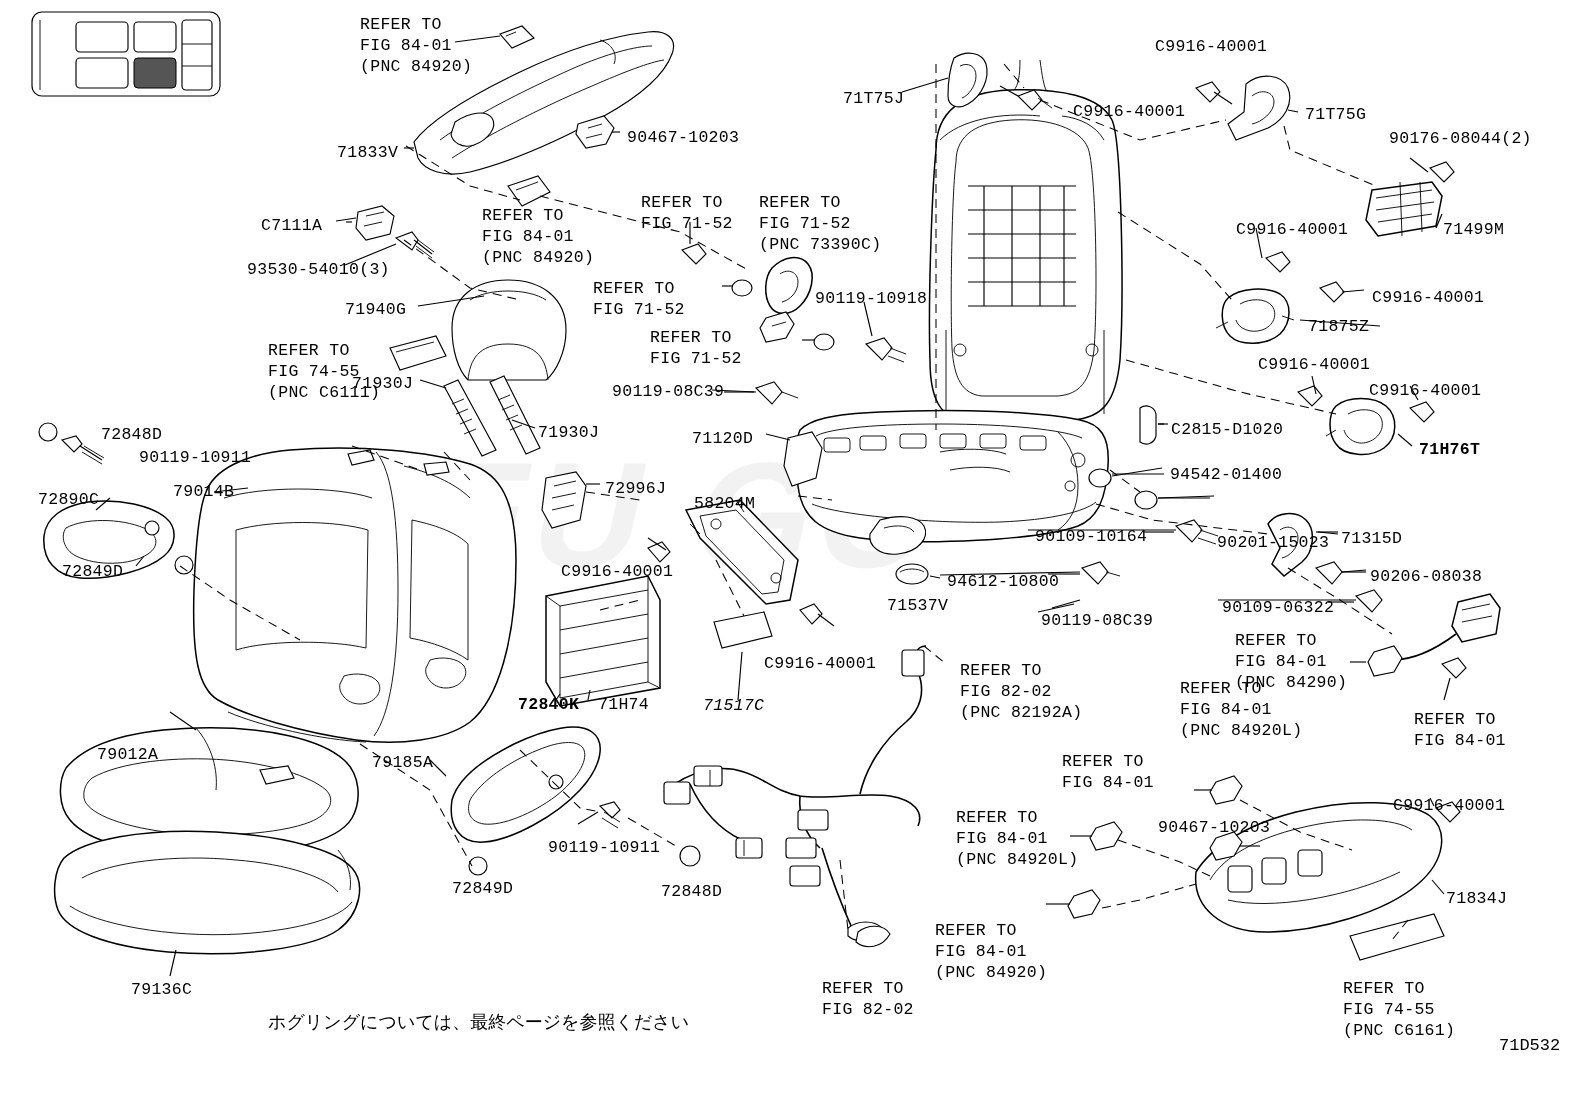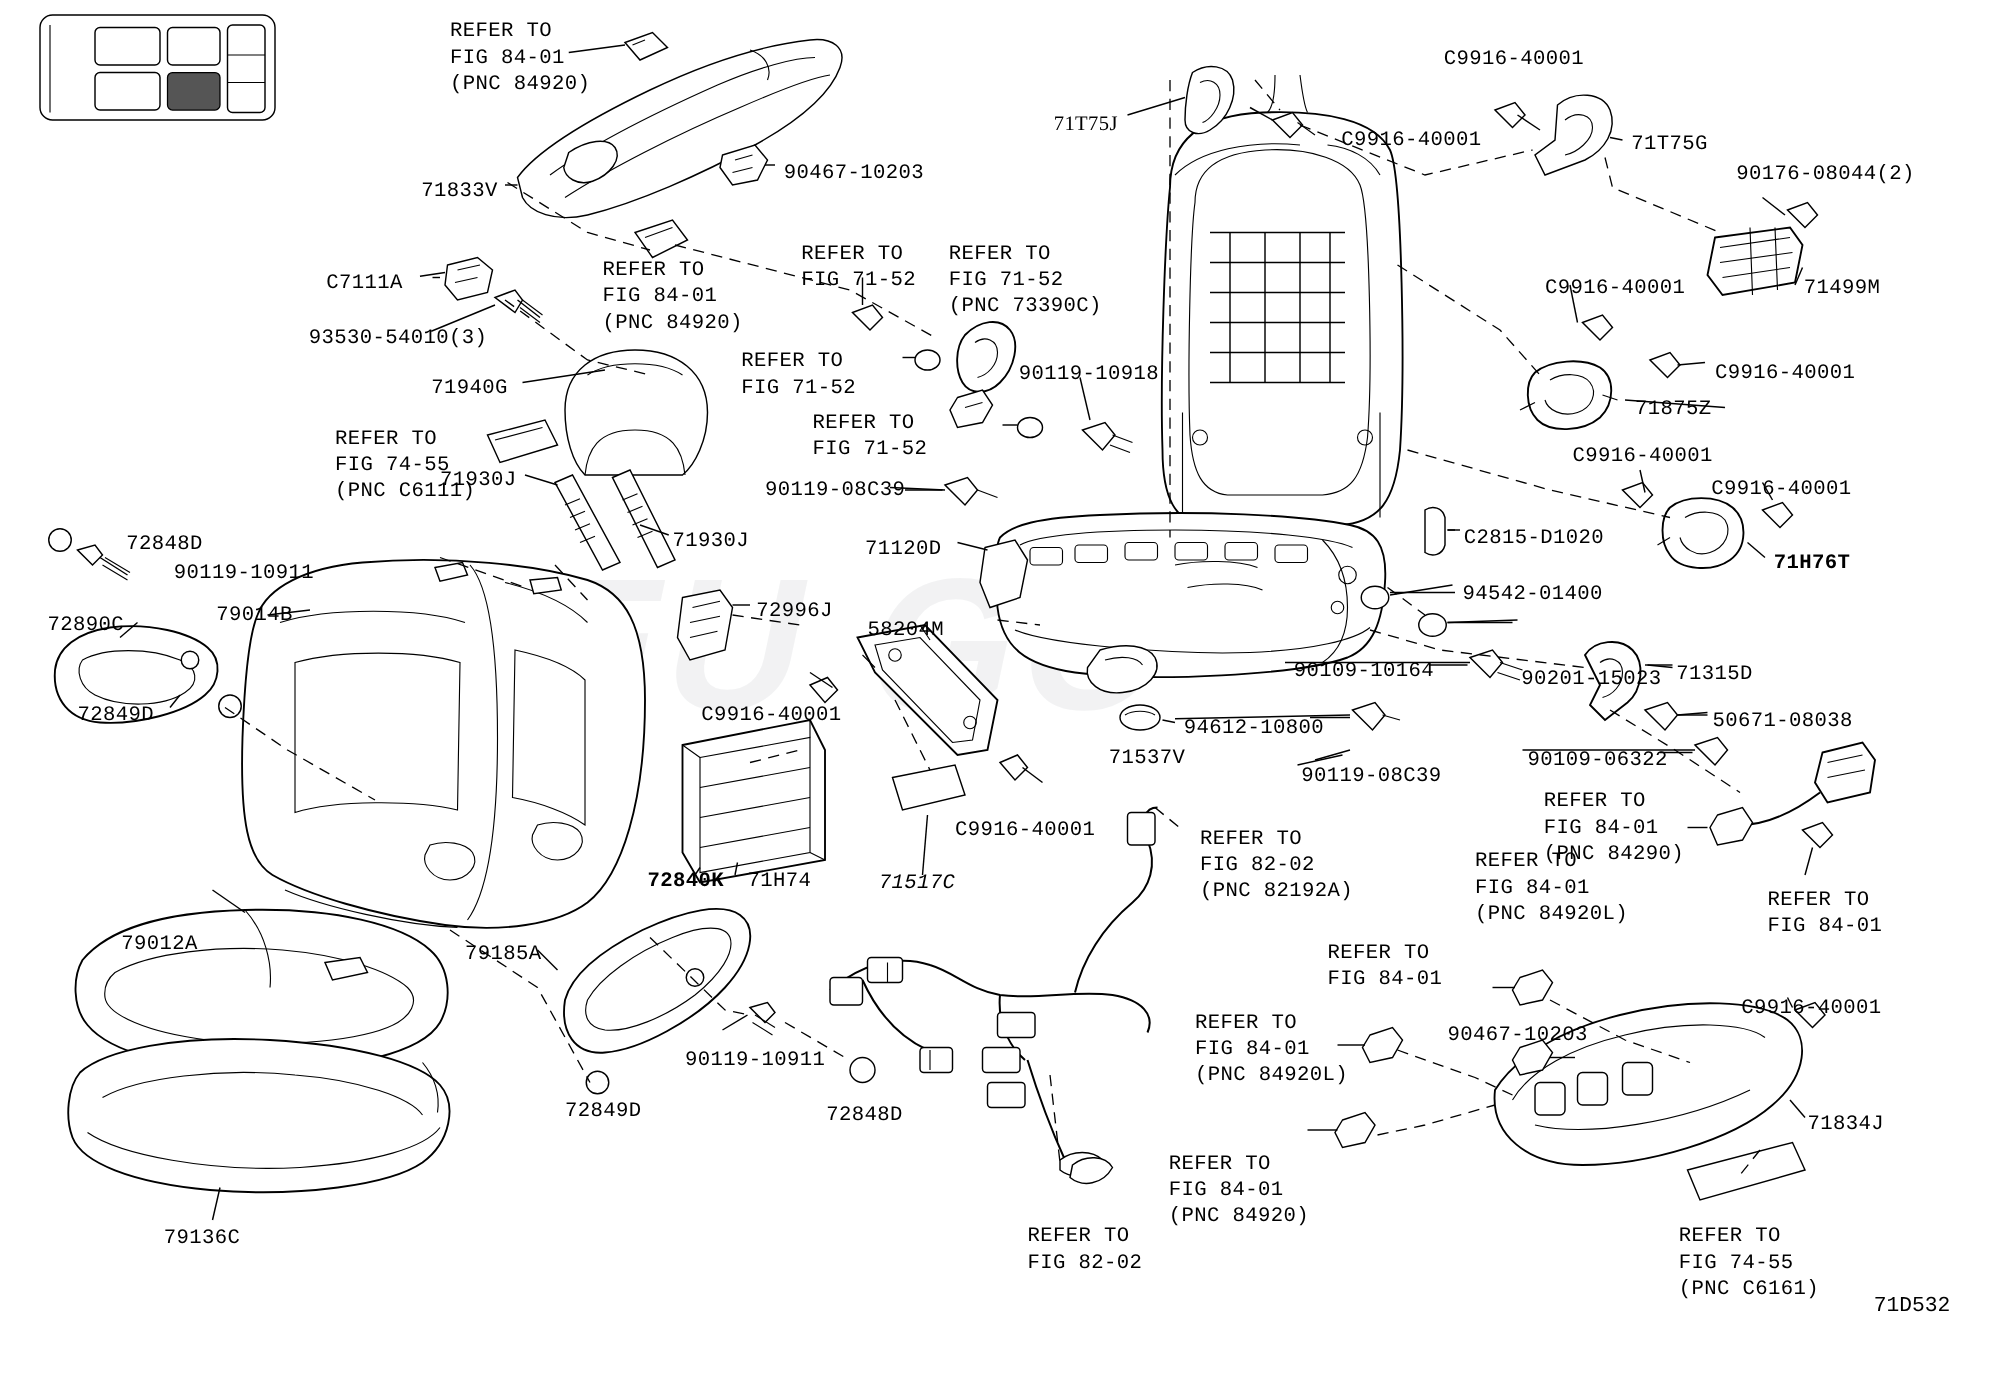--- a/index.html
+++ b/index.html
@@ -523,21 +523,21 @@
     <path class="ln" d="M1366 570 L1342 572"></path>
     <path class="ln" d="M1218 600 L1356 600"></path>
     <path class="ln" d="M1038 612 L1074 604"></path>
   </svg>
 
   <div id="labels">
       <div class="lbl" style="left: 360px; top: 14px;">REFER TO
 FIG 84-01
 (PNC 84920)</div>
       <div class="lbl" style="left: 1155px; top: 36px;">C9916-40001</div>
-      <div class="lbl" style="left: 843px; top: 88px; font-family: Liberation Serif, serif;">71T75J</div>
+      <div class="lbl" style="left: 843px; top: 88px;">71T75J</div>
       <div class="lbl" style="left: 1073px; top: 101px;">C9916-40001</div>
       <div class="lbl" style="left: 1305px; top: 104px;">71T75G</div>
       <div class="lbl" style="left: 1389px; top: 128px;">90176-08044(2)</div>
       <div class="lbl" style="left: 627px; top: 127px;">90467-10203</div>
       <div class="lbl" style="left: 337px; top: 142px;">71833V</div>
       <div class="lbl" style="left: 482px; top: 205px;">REFER TO
 FIG 84-01
 (PNC 84920)</div>
       <div class="lbl" style="left: 1443px; top: 219px;">71499M</div>
       <div class="lbl" style="left: 261px; top: 215px;">C7111A</div>
@@ -573,21 +573,21 @@
       <div class="lbl" style="left: 38px; top: 489px;">72890C</div>
       <div class="lbl" style="left: 173px; top: 481px;">79014B</div>
       <div class="lbl" style="left: 605px; top: 478px;">72996J</div>
       <div class="lbl" style="left: 1217px; top: 492px; margin-top: 40px;">90201-15023</div>
       <div class="lbl" style="left: 694px; top: 493px;">58204M</div>
       <div class="lbl" style="left: 1035px; top: 526px; text-align: right;">90109-10164</div>
       <div class="lbl" style="left: 1341px; top: 528px;">71315D</div>
       <div class="lbl" style="left: 62px; top: 561px;">72849D</div>
       <div class="lbl" style="left: 561px; top: 561px;">C9916-40001</div>
       <div class="lbl" style="left: 947px; top: 571px;">94612-10800</div>
-      <div class="lbl" style="left: 1370px; top: 566px;">50671-08038</div>
+      <div class="lbl" style="left: 1370px; top: 566px;">90206-08038</div>
       <div class="lbl" style="left: 887px; top: 595px;">71537V</div>
       <div class="lbl" style="left: 1222px; top: 597px; text-align: center;">90109-06322</div>
       <div class="lbl" style="left: 1041px; top: 610px;">90119-08C39</div>
       <div class="lbl" style="left: 1235px; top: 630px;">REFER TO
 FIG 84-01
 (PNC 84290)</div>
       <div class="lbl" style="left: 764px; top: 653px;">C9916-40001</div>
       <div class="lbl" style="left: 960px; top: 660px;">REFER TO
 FIG 82-02
 (PNC 82192A)</div>
@@ -616,15 +616,16 @@
 FIG 84-01
 (PNC 84920)</div>
       <div class="lbl" style="left: 131px; top: 979px;">79136C</div>
       <div class="lbl" style="left: 822px; top: 978px;">REFER TO
 FIG 82-02</div>
       <div class="lbl" style="left: 1343px; top: 978px;">REFER TO
 FIG 74-55
 (PNC C6161)</div>
     </div>
 
+  <div class="jp" style="left:268px;top:1010px;">ホグリングについては、最終ページを参照ください</div>
   <div class="code" style="left:1499px;top:1036px;">71D532</div>
 
 </div>
 
 </body></html>

